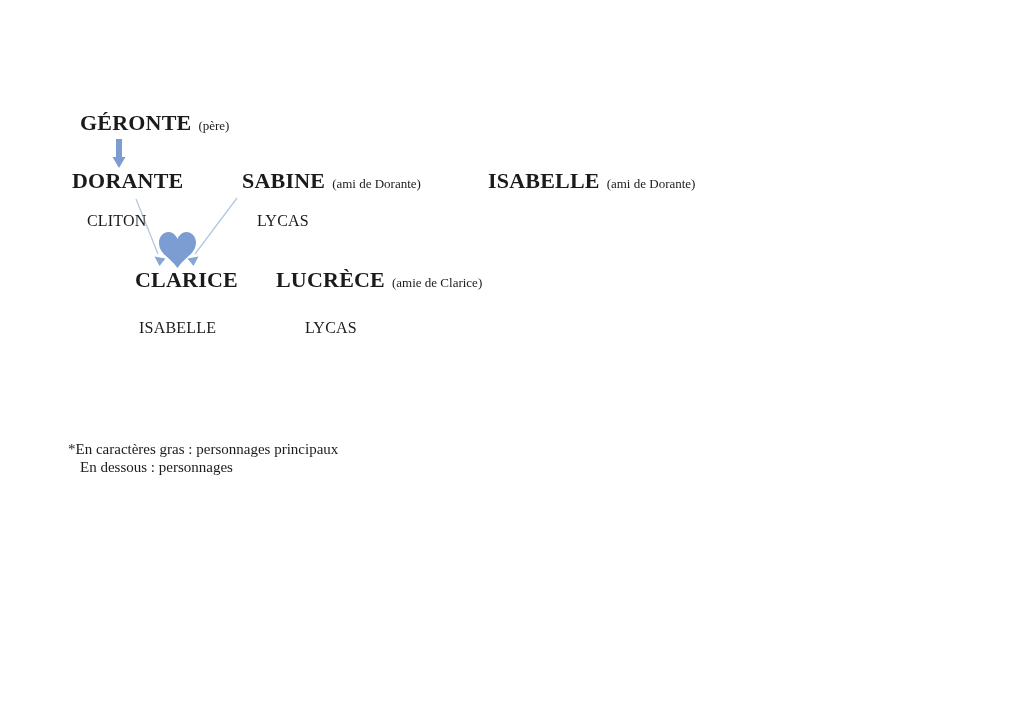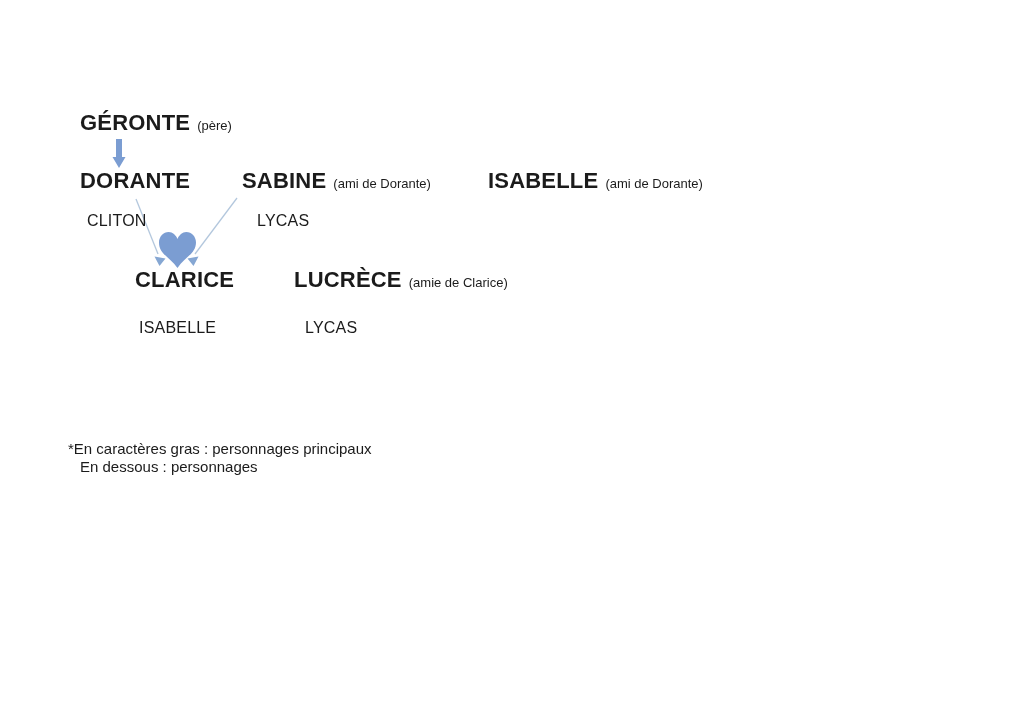--- a/index.html
+++ b/index.html
@@ -1,21 +1,21 @@
 <!DOCTYPE html>
 <html style="--canvas-bg: #ffffff; --text: #1b1b1b; --shape-blue: #7b9dd2; --line-blue: #b3c7dd; --arrow-blue: #86a7d3;"><head>
 <meta charset="utf-8">
 <style>
   html, body { margin: 0; padding: 0; background: #ffffff; }
   #canvas {
     position: relative;
     width: 1024px;
     height: 596px;
     background: var(--canvas-bg, #ffffff);
-    font-family: Liberation Sans, sans-serif;
+    font-family: Liberation Serif, serif;
     color: var(--text, #1b1b1b);
     overflow: hidden;
   }
   .abs { position: absolute; white-space: nowrap; }
   .char-row { display: inline-flex; align-items: baseline; }
   .char-name {
     font-size: 22px;
     font-weight: 700;
     line-height: 1;
     letter-spacing: 0.2px;
@@ -63,39 +63,39 @@
     <g transform="translate(159,232) scale(1.156,1.241)">
       <path fill="var(--shape-blue)" d="M23.6,0c-3.4,0-6.3,2.7-7.6,5.6C14.7,2.7,11.8,0,8.4,0C3.8,0,0,3.8,0,8.4 c0,9.4,9.5,11.9,16,20.6c6.1-8.7,16-11.6,16-20.6C32,3.8,28.2,0,23.6,0z"></path>
     </g>
   </svg>
 
   <div class="abs char-row" style="left:80px; top:112px;">
     <span class="char-name">GÉRONTE</span>
     <span class="char-note">(père)</span>
   </div>
 
-  <div class="abs char-row" style="left:80px; top:170px;">
+  <div class="abs char-row" style="left:72px; top:170px;">
     <span class="char-name">DORANTE</span>
   </div>
   <div class="abs char-row" style="left:242px; top:170px;">
     <span class="char-name">SABINE</span>
     <span class="char-note">(ami de Dorante)</span>
   </div>
   <div class="abs char-row" style="left:488px; top:170px;">
     <span class="char-name">ISABELLE</span>
     <span class="char-note">(ami de Dorante)</span>
   </div>
 
   <div class="abs servant-name" style="left:87px; top:213px;">CLITON</div>
   <div class="abs servant-name" style="left:257px; top:213px;">LYCAS</div>
 
   <div class="abs char-row" style="left:135px; top:269px;text-align:center;">
     <span class="char-name">CLARICE</span>
   </div>
-  <div class="abs char-row" style="left:294px; top:269px;">
+  <div class="abs char-row" style="left:276px; top:269px;">
     <span class="char-name">LUCRÈCE</span>
     <span class="char-note">(amie de Clarice)</span>
   </div>
 
   <div class="abs servant-name" style="left:139px; top:320px;">ISABELLE</div>
   <div class="abs servant-name" style="left:305px; top:320px;">LYCAS</div>
 
   <div class="abs footnote" style="left:68px; top:440px;">
     <div>*En caractères gras : personnages principaux</div>
     <div class="indent">En dessous : personnages</div>

